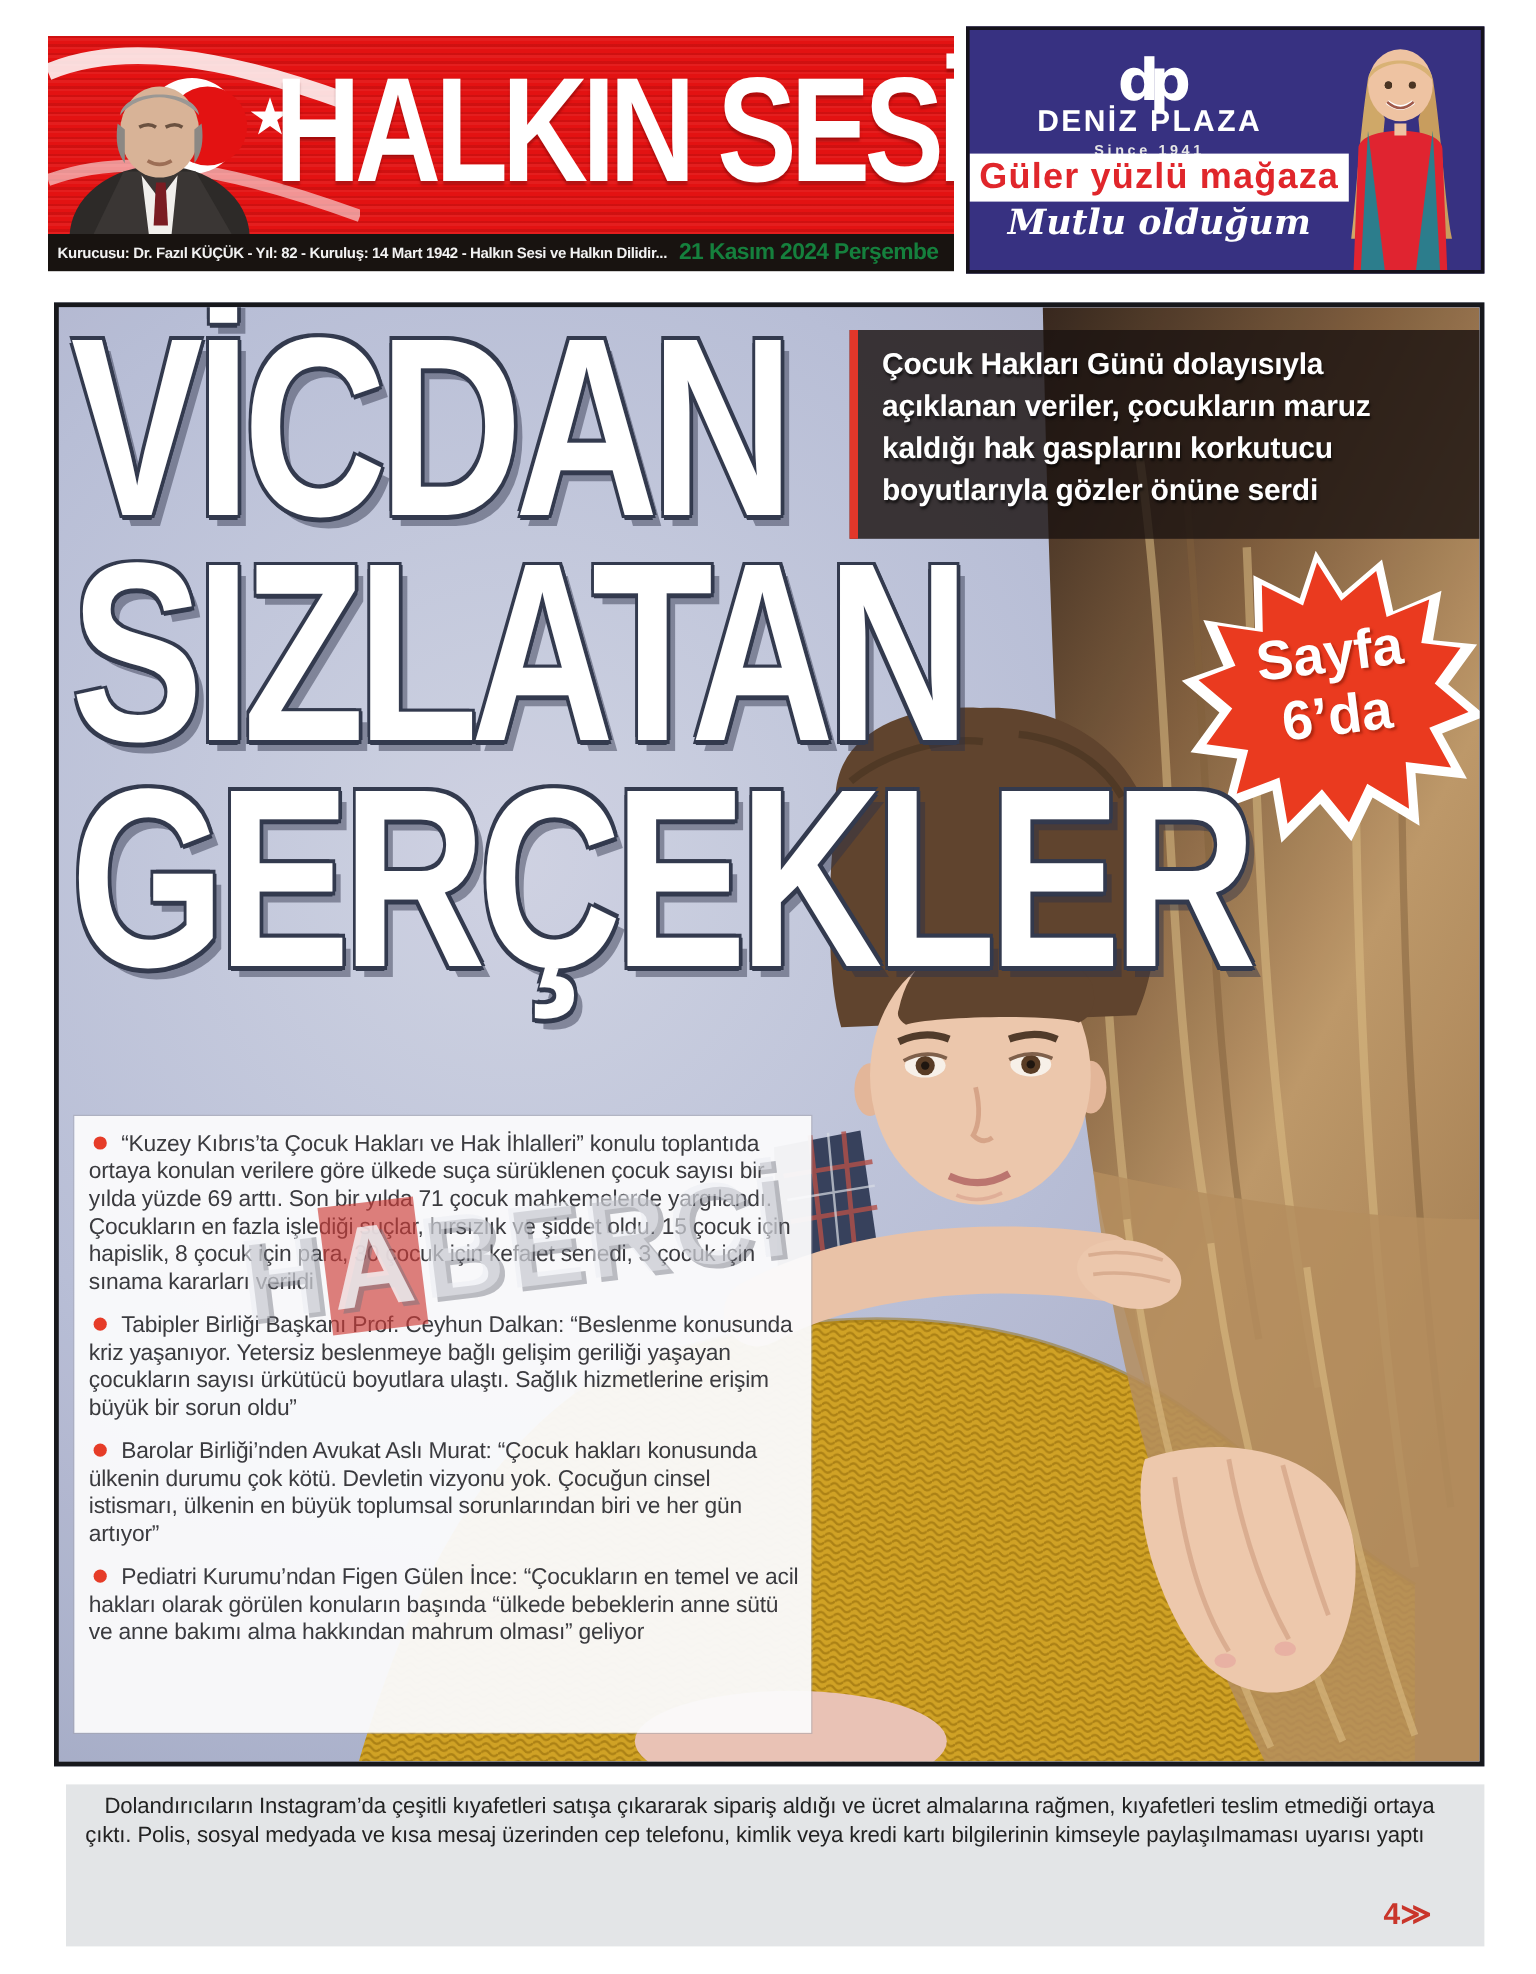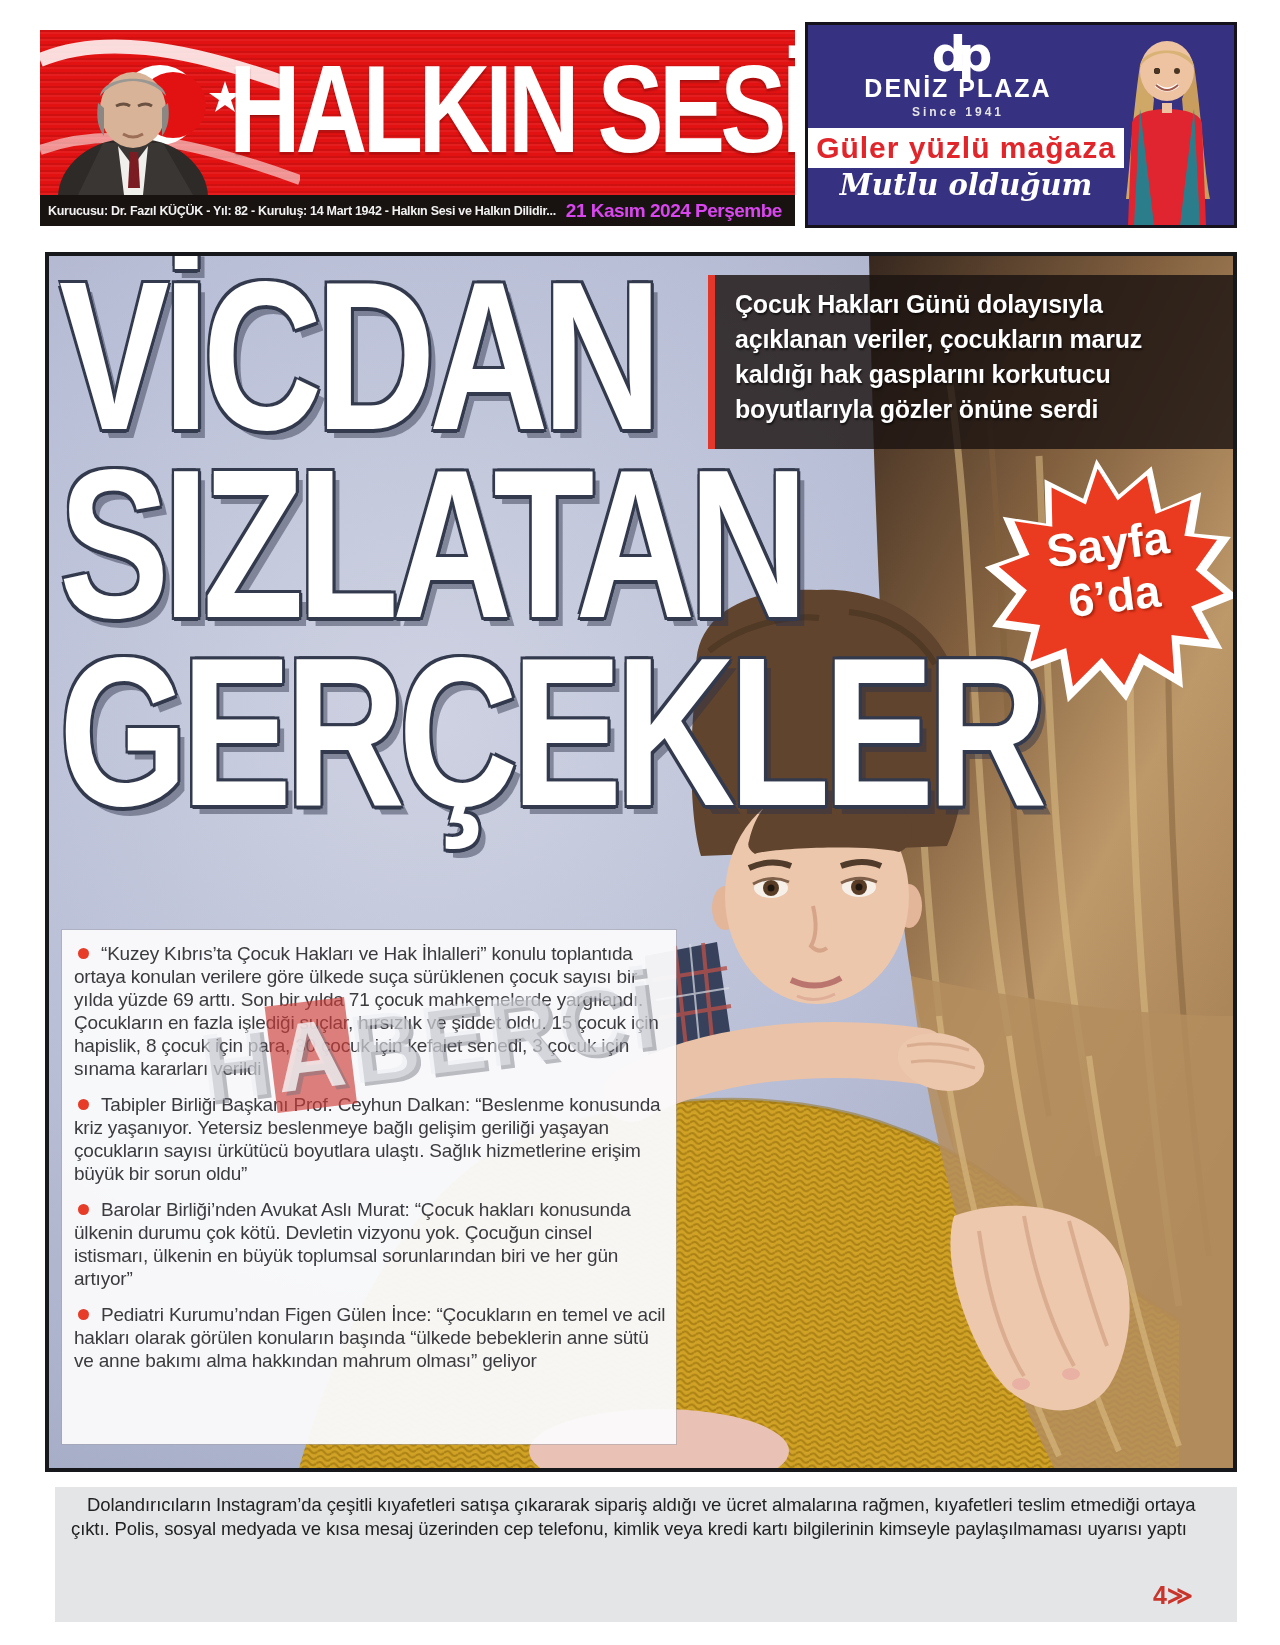--- a/index.html
+++ b/index.html
@@ -10,26 +10,26 @@
   
   #masthead{left:40px;top:30px;width:755px;height:165px;background:#e31212;overflow:hidden;}
   #masthead .stripes{position:absolute;inset:0;background:repeating-linear-gradient(180deg,rgba(0,0,0,.09) 0 2px,rgba(255,255,255,.05) 2px 4px,transparent 4px 7px);}
   #flag{left:0;top:0;width:260px;height:165px;}
   #founder-photo{left:8px;top:18px;width:170px;height:147px;}
   #paper-title{left:198px;top:-6px;width:557px;height:170px;display:flex;align-items:center;justify-content:center;}
   #paper-title span{display:block;font-weight:bold;color:#fff;font-size:124px;letter-spacing:-6px;white-space:nowrap;
     transform:scaleX(.8);transform-origin:50% 50%;text-shadow:0 3px 2px rgba(90,0,0,.35);}
   #founder-strip{left:40px;top:195px;width:755px;height:31px;background:#181310;display:flex;align-items:center;padding:0 8px;box-sizing:border-box;white-space:nowrap;overflow:hidden;}
   #founder-strip .founder{color:#f2f2f2;font-weight:bold;font-size:12.5px;letter-spacing:-.3px;}
-  #founder-strip .dateline{color:#d946ef;font-weight:bold;font-size:19px;margin-left:10px;letter-spacing:-.5px;}
+  #founder-strip .dateline{color:#15803d;font-weight:bold;font-size:19px;margin-left:10px;letter-spacing:-.5px;}
 
   
   #top-ad{left:805px;top:22px;width:432px;height:206px;background:#373181;border:3px solid #15121c;box-sizing:border-box;overflow:hidden;}
   #ad-left{position:absolute;left:0;top:0;width:300px;height:100%;text-align:center;}
-  #ad-logo{margin-top:8px;font-family:"DejaVu Sans",sans-serif;font-weight:bold;font-size:48px;color:#fff;letter-spacing:-8px;line-height:.9;}
+  #ad-logo{margin-top:21px;font-family:"DejaVu Sans",sans-serif;font-weight:bold;font-size:48px;color:#fff;letter-spacing:-8px;line-height:.9;}
   #ad-store{font-weight:bold;color:#fff;font-size:25px;letter-spacing:2px;margin-top:-2px;}
   #ad-since{font-weight:bold;color:#e5e5e5;font-size:12px;letter-spacing:3px;margin-top:2px;}
   #ad-band{position:absolute;left:0;top:103px;width:316px;height:40px;background:#fff;display:flex;align-items:center;justify-content:center;}
   #ad-band span{color:#e0262b;font-weight:bold;font-size:30px;letter-spacing:1px;white-space:nowrap;}
   #ad-script{position:absolute;left:0;top:146px;width:316px;text-align:center;color:#fff;
     font-family:"DejaVu Serif",serif;font-style:italic;font-weight:bold;font-size:29px;line-height:29px;}
   #ad-girl{position:absolute;right:2px;top:4px;width:130px;height:196px;}
 
   
   #frame{left:45px;top:252px;width:1192px;height:1220px;border:4px solid #17181c;box-sizing:border-box;overflow:hidden;background:#b5bbd4;}

